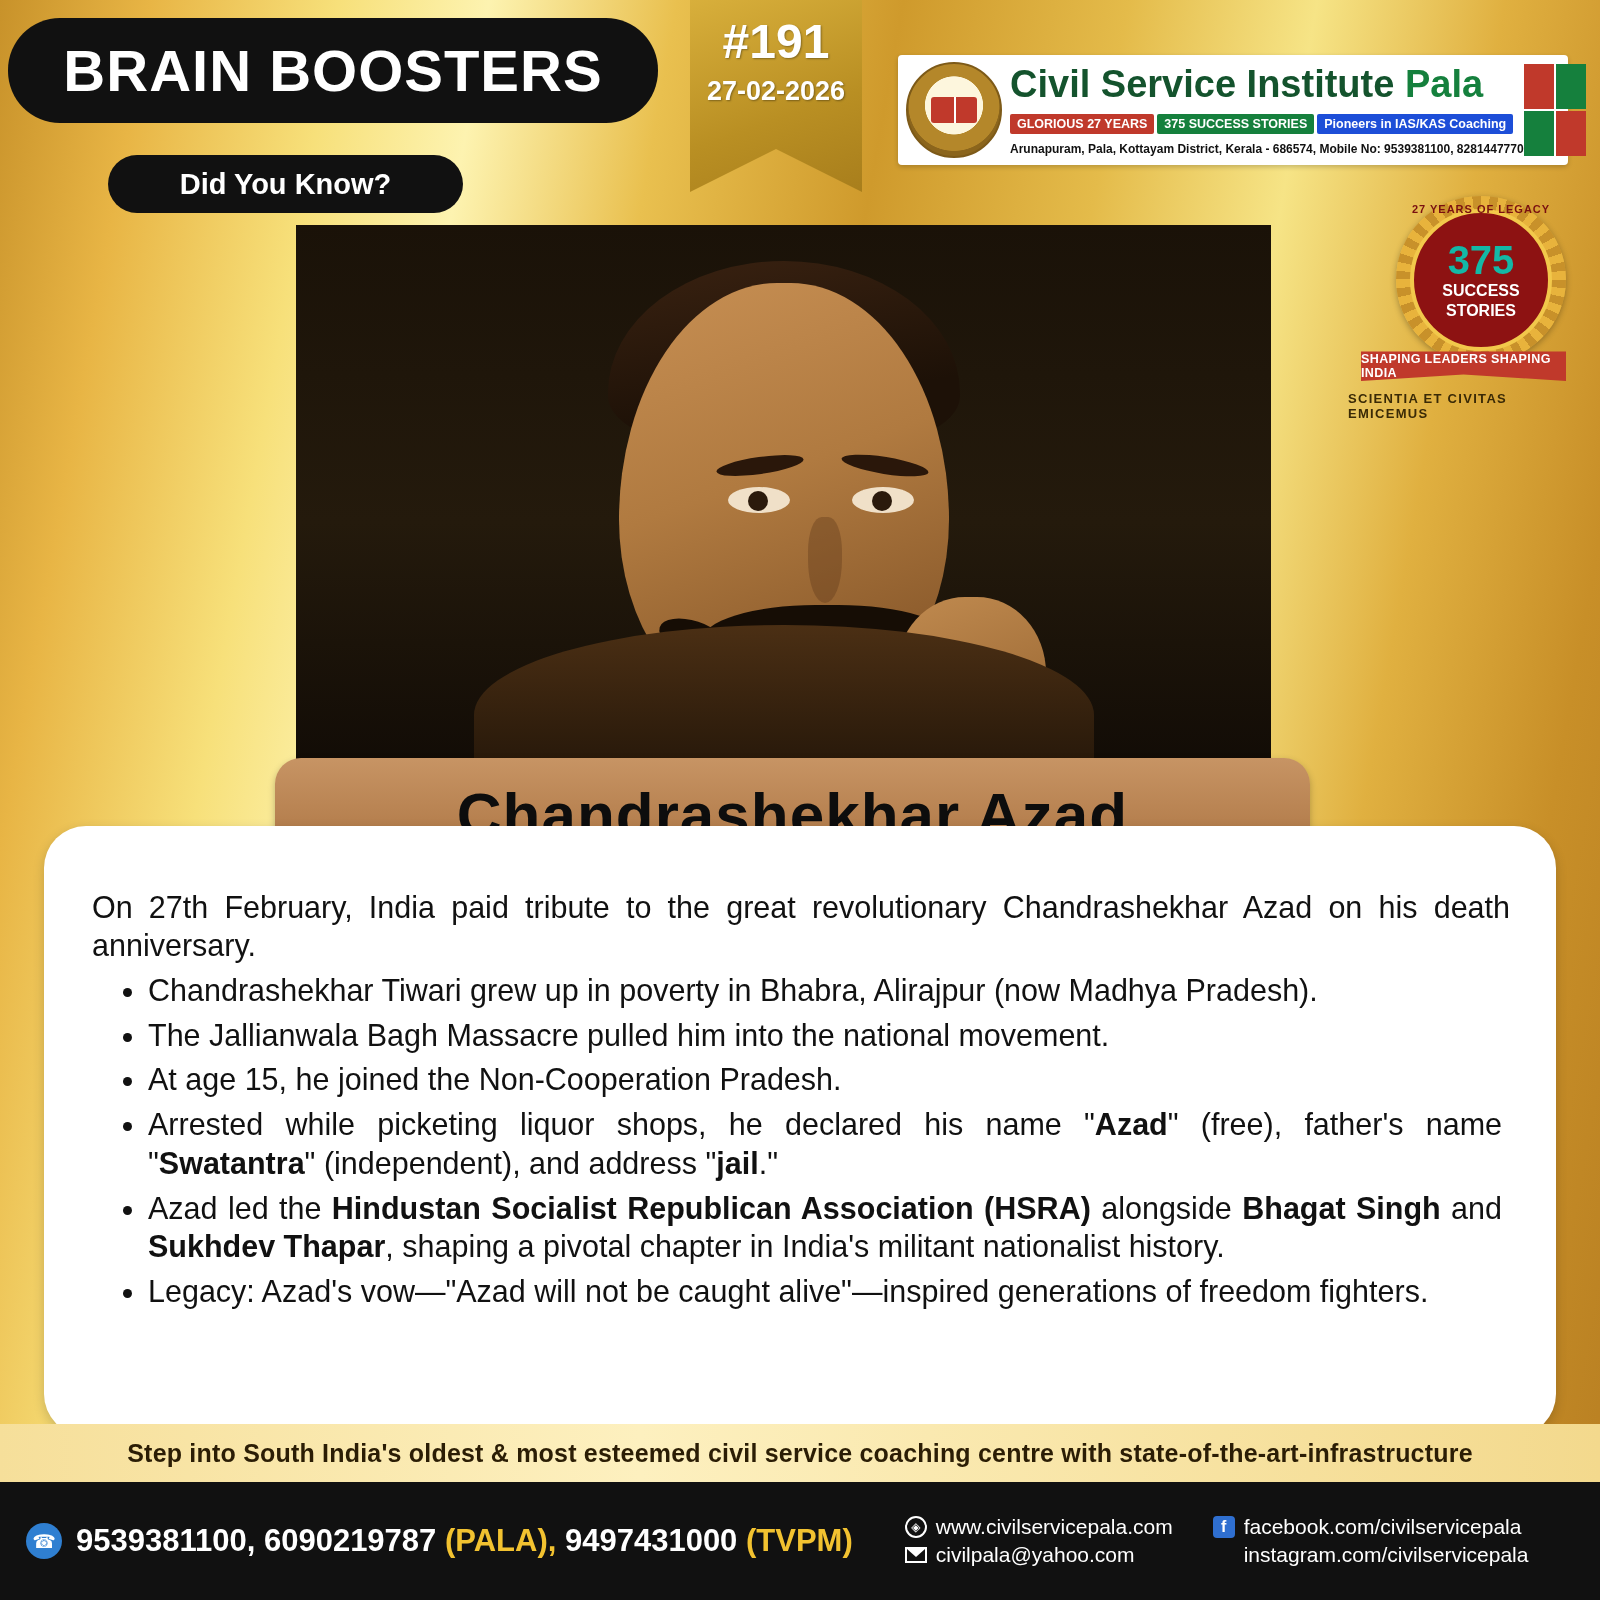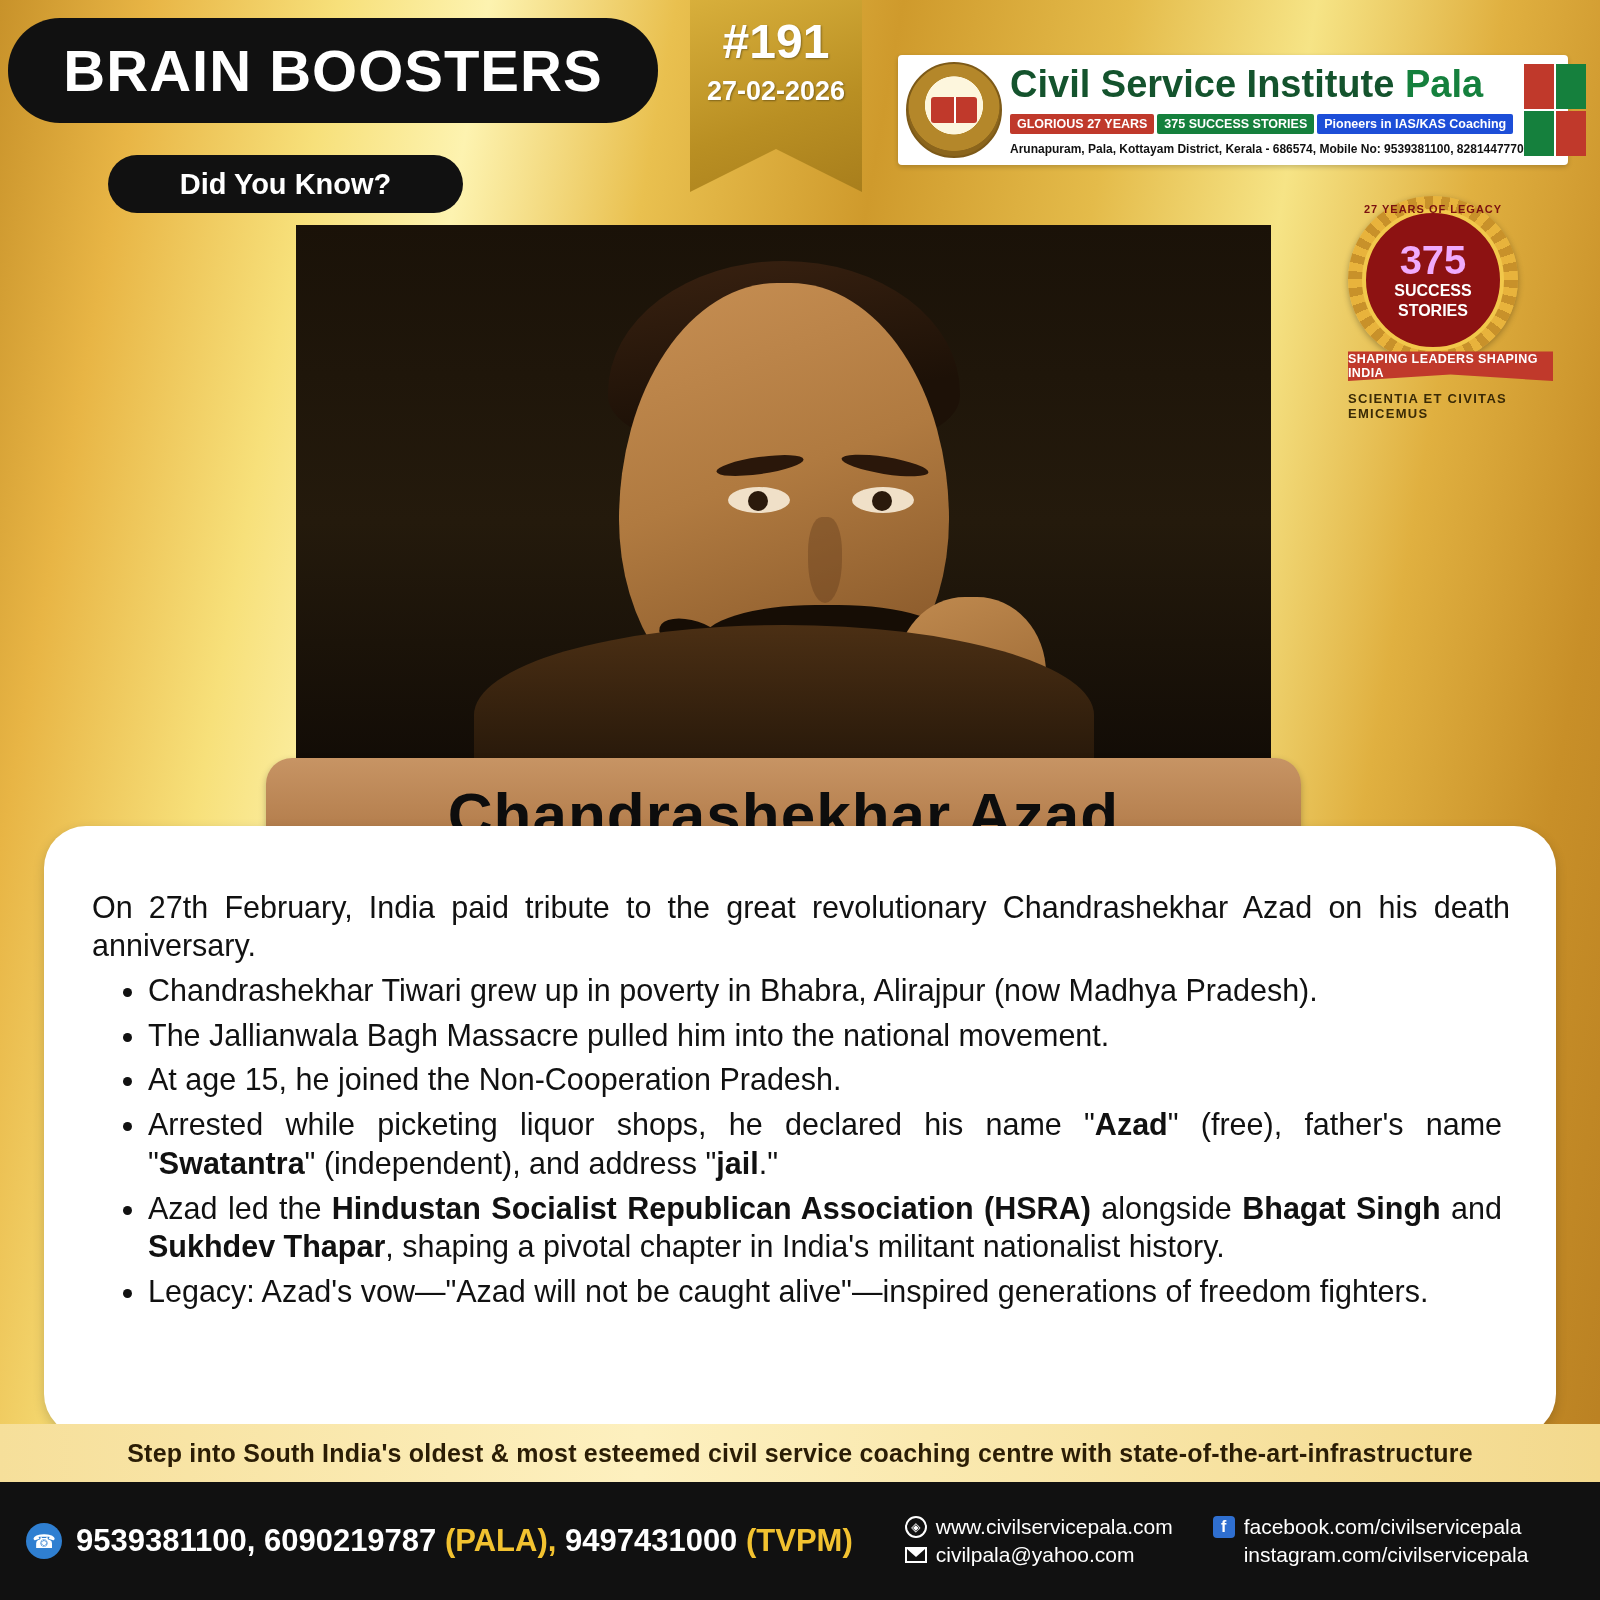--- a/index.html
+++ b/index.html
@@ -77,35 +77,35 @@
   }
   .s1{background:#c0392b;} .s2{background:#15803d;} .s3{background:#1d4ed8;}
   .logo-addr{font-size:12px;font-weight:bold;color:#111;margin-top:8px;white-space:nowrap;text-align:center;}
   .logo-flag{width:62px;height:92px;flex:0 0 auto;display:grid;grid-template-columns:1fr 1fr;grid-template-rows:1fr 1fr;gap:2px;}
   .logo-flag i{display:block;}
   .f1{background:#c0392b;} .f2{background:#15803d;} .f3{background:#15803d;} .f4{background:#c0392b;}
 
   
   .badge375{
     position:absolute;left:1348px;top:196px;width:218px;height:225px;
-    display:flex;flex-direction:column;align-items:flex-start;
+    display:flex;flex-direction:column;align-items:flex-end;
   }
   .badge-seal{
     width:170px;height:170px;border-radius:50%;
     background:
       repeating-conic-gradient(#e8b33c 0 6deg,#c8912a 6deg 12deg);
     display:flex;align-items:center;justify-content:center;position:relative;
     box-shadow:0 2px 6px rgba(0,0,0,.3);
   }
   .badge-inner{
     width:134px;height:134px;border-radius:50%;
     background:#8d1212;border:4px solid #f2c84b;
     display:flex;flex-direction:column;align-items:center;justify-content:center;color:#fff;text-align:center;
   }
-  .badge-inner .big{font-size:40px;font-weight:bold;color:#f0abfc;line-height:1;}
+  .badge-inner .big{font-size:40px;font-weight:bold;color:#14b8a6;line-height:1;}
   .badge-inner .small{font-size:16px;font-weight:bold;line-height:1.05;margin-top:3px;}
   .badge-arc{position:absolute;top:7px;font-size:11px;font-weight:bold;color:#7a1010;letter-spacing:1px;}
   .badge-ribbon{
     margin-top:-12px;width:205px;height:30px;background:#c0392b;
     clip-path:polygon(0 0,100% 0,100% 100%,50% 78%,0 100%);
     display:flex;align-items:center;justify-content:center;
     color:#fff;font-size:12.5px;font-weight:bold;letter-spacing:.4px;
   }
   .badge-motto{margin-top:10px;font-size:13px;font-weight:bold;color:#3a2a06;letter-spacing:1.3px;}
 
@@ -144,21 +144,21 @@
     position:absolute;left:600px;top:372px;width:150px;height:190px;
     background:linear-gradient(160deg,#c08a4f,#8d5c2a);border-radius:46% 46% 30% 30%/40% 40% 60% 60%;
   }
   .p-shoulder{
     position:absolute;left:50%;bottom:-40px;transform:translateX(-50%);
     width:620px;height:180px;background:linear-gradient(180deg,#4b2f14,#1d1207);border-radius:50% 50% 0 0;
   }
 
   
   .nameplate{
-    position:absolute;left:266px;top:758px;width:1035px;height:112px;
+    position:absolute;left:275px;top:758px;width:1035px;height:112px;
     background:linear-gradient(180deg,#c79464,#a9713f);
     border-radius:26px;display:flex;align-items:center;justify-content:center;
     box-shadow:0 3px 7px rgba(0,0,0,.25);
   }
   .nameplate span{font-size:62px;font-weight:bold;color:#0d0d0d;letter-spacing:1px;}
 
   
   .card{
     position:absolute;left:44px;top:826px;width:1512px;height:610px;
     background:#fff;border-radius:42px;

